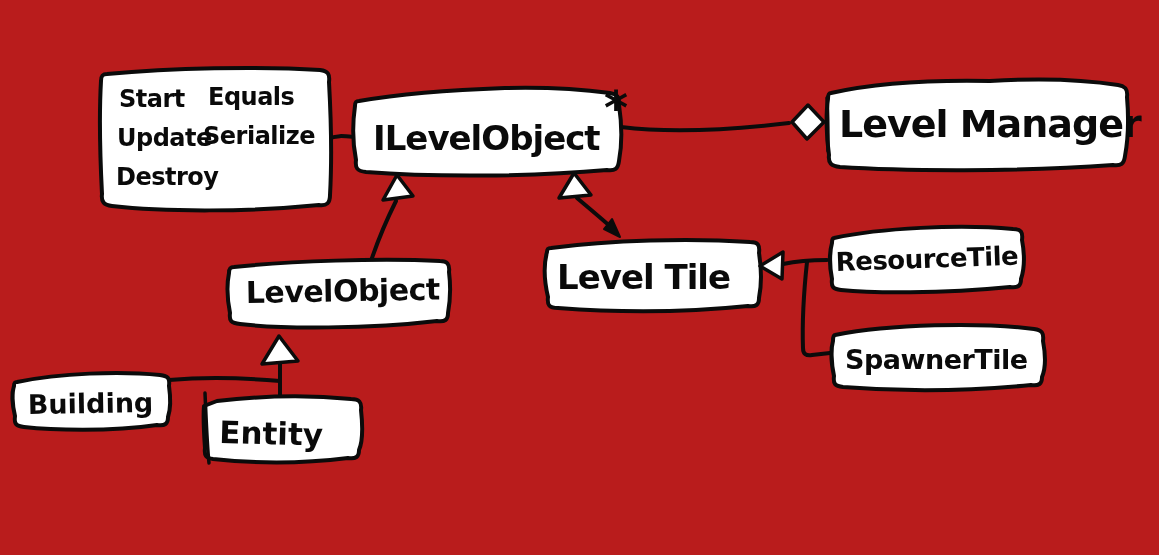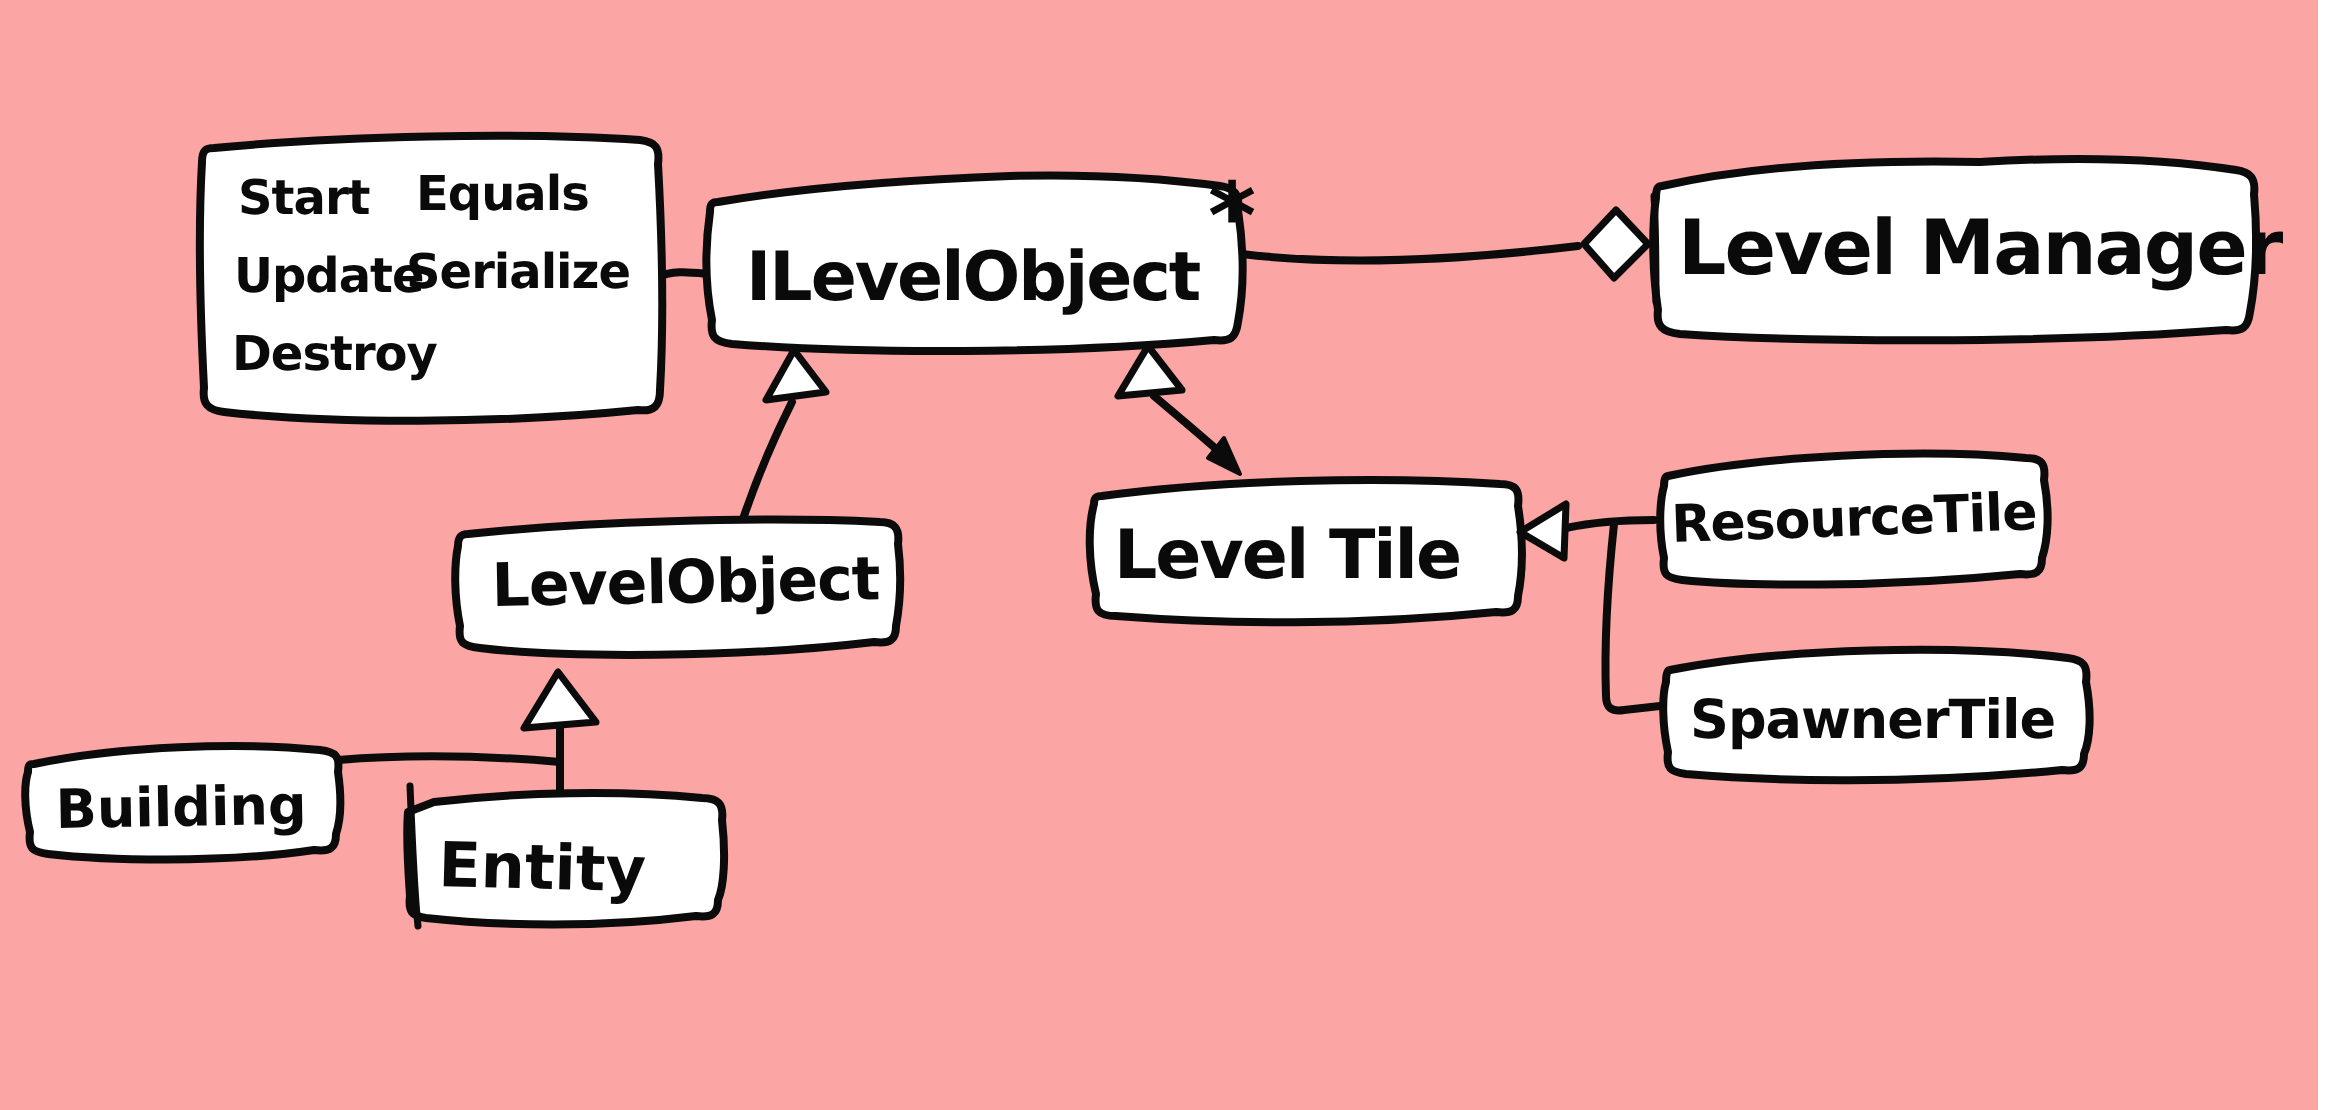--- a/index.html
+++ b/index.html
@@ -7,21 +7,21 @@
     padding: 0;
     background: #ffffff;
     width: 1165px;
     height: 555px;
     overflow: hidden;
     font-family: "DejaVu Sans", sans-serif;
   }
   .canvas-wrap {
     width: 1159px;
     height: 555px;
-    background: #fca5a5;
+    background: #b91c1c;
   }
   svg { display: block; }
   .ink {
     fill: none;
     stroke: #0b0b0b;
     stroke-width: 4;
     stroke-linecap: round;
     stroke-linejoin: round;
   }
   .ink-thin {

